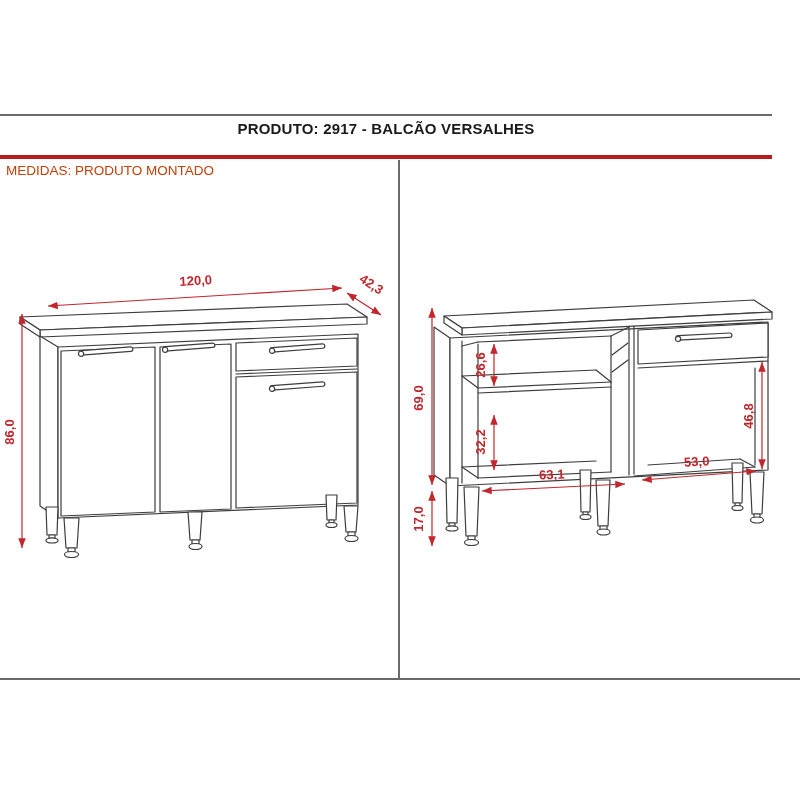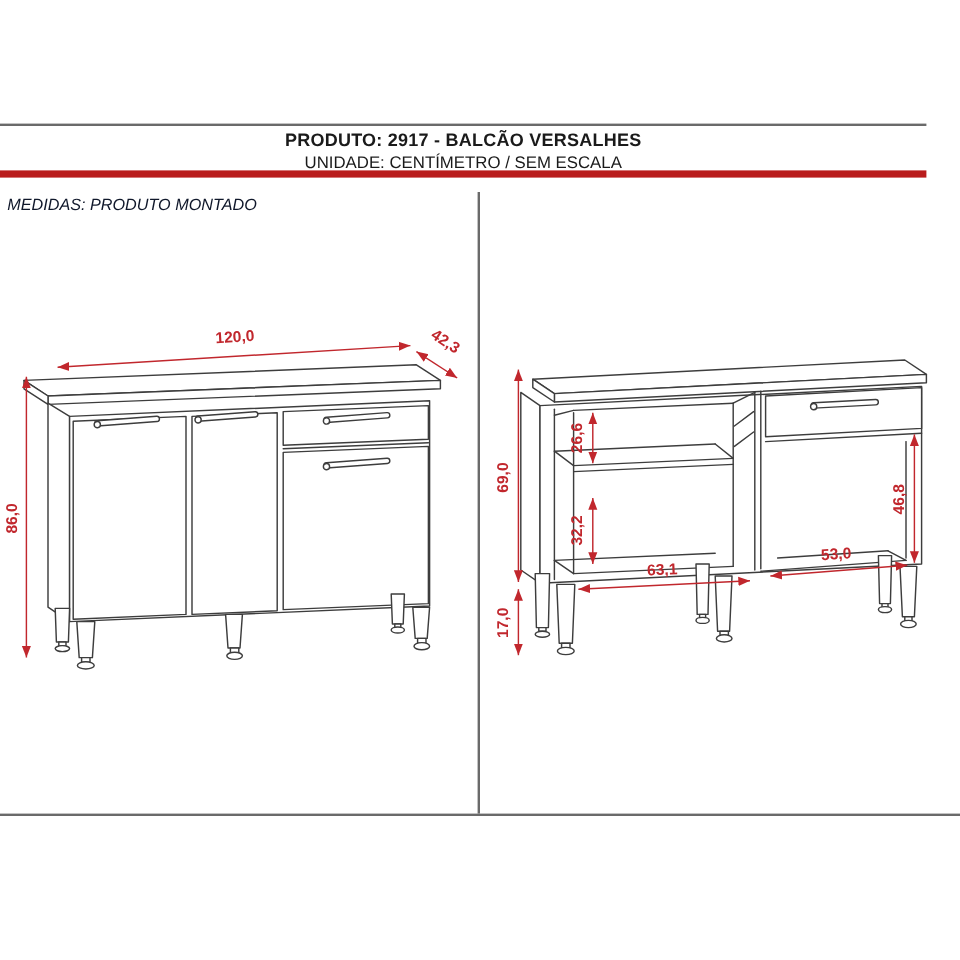--- a/index.html
+++ b/index.html
@@ -1,41 +1,40 @@
 <!DOCTYPE html>
 <html><head>
 <meta charset="utf-8">
 <style>
   html,body{margin:0;padding:0;background:#fff;}
   .page{position:relative;width:800px;height:800px;background:#fff;overflow:hidden;
         font-family:"Liberation Sans",sans-serif;color:#1a1a1a;}
-  .title-block{position:absolute;top:103px;left:0;width:772px;height:45px;
-        border-top:2px solid #6a6a6a;border-bottom:6px solid #b91c1c;box-sizing:border-box;
+  .title-block{position:absolute;top:114px;left:0;width:772px;height:45px;
+        border-top:2px solid #6a6a6a;border-bottom:4px solid #b91c1c;box-sizing:border-box;
         text-align:center;}
   .title-line1{font-size:15px;font-weight:bold;margin-top:4px;letter-spacing:.2px;}
   .title-line2{font-size:14px;margin-top:1px;}
   .panels{position:absolute;top:160px;left:0;width:800px;height:520px;display:flex;
         border-bottom:2px solid #6a6a6a;box-sizing:border-box;}
   .panel{position:relative;width:400px;height:100%;box-sizing:border-box;}
   .panel.left{border-right:2px solid #6a6a6a;}
-  .panel-header{position:absolute;top:3px;left:6px;font-size:13.5px;font-style:italic;color:#0f172a;}
+  .panel-header{position:absolute;top:3px;left:6px;font-size:13.5px;color:#c2410c;}
   svg{position:absolute;top:0;left:0;}
   svg text{font-family:"Liberation Sans",sans-serif;font-size:13px;font-weight:bold;fill:#c1272d;}
   .ln{stroke:#3d3d3d;stroke-width:1.2;fill:none;stroke-linejoin:round;stroke-linecap:round;}
   .face{stroke:#3d3d3d;stroke-width:1.2;fill:#fff;stroke-linejoin:round;}
   .dim{stroke:#c1272d;stroke-width:1.2;fill:none;}
 </style>
 </head>
 <body>
 
 <div class="page">
 
   <div class="title-block">
     <div class="title-line1">PRODUTO: 2917 - BALCÃO VERSALHES</div>
-    <div class="title-line2">UNIDADE: CENTÍMETRO / SEM ESCALA</div>
   </div>
 
   <div class="panels">
 
     <div class="panel left">
       <div class="panel-header">MEDIDAS: PRODUTO MONTADO</div>
       <svg width="400" height="516" viewBox="0 0 400 516">
         <defs>
           <marker id="ahL" viewBox="0 0 10 10" refX="9" refY="5" markerWidth="9" markerHeight="9" orient="auto-start-reverse">
             <path d="M0,1.5 L9,5 L0,8.5 z" fill="#c1272d"></path>

